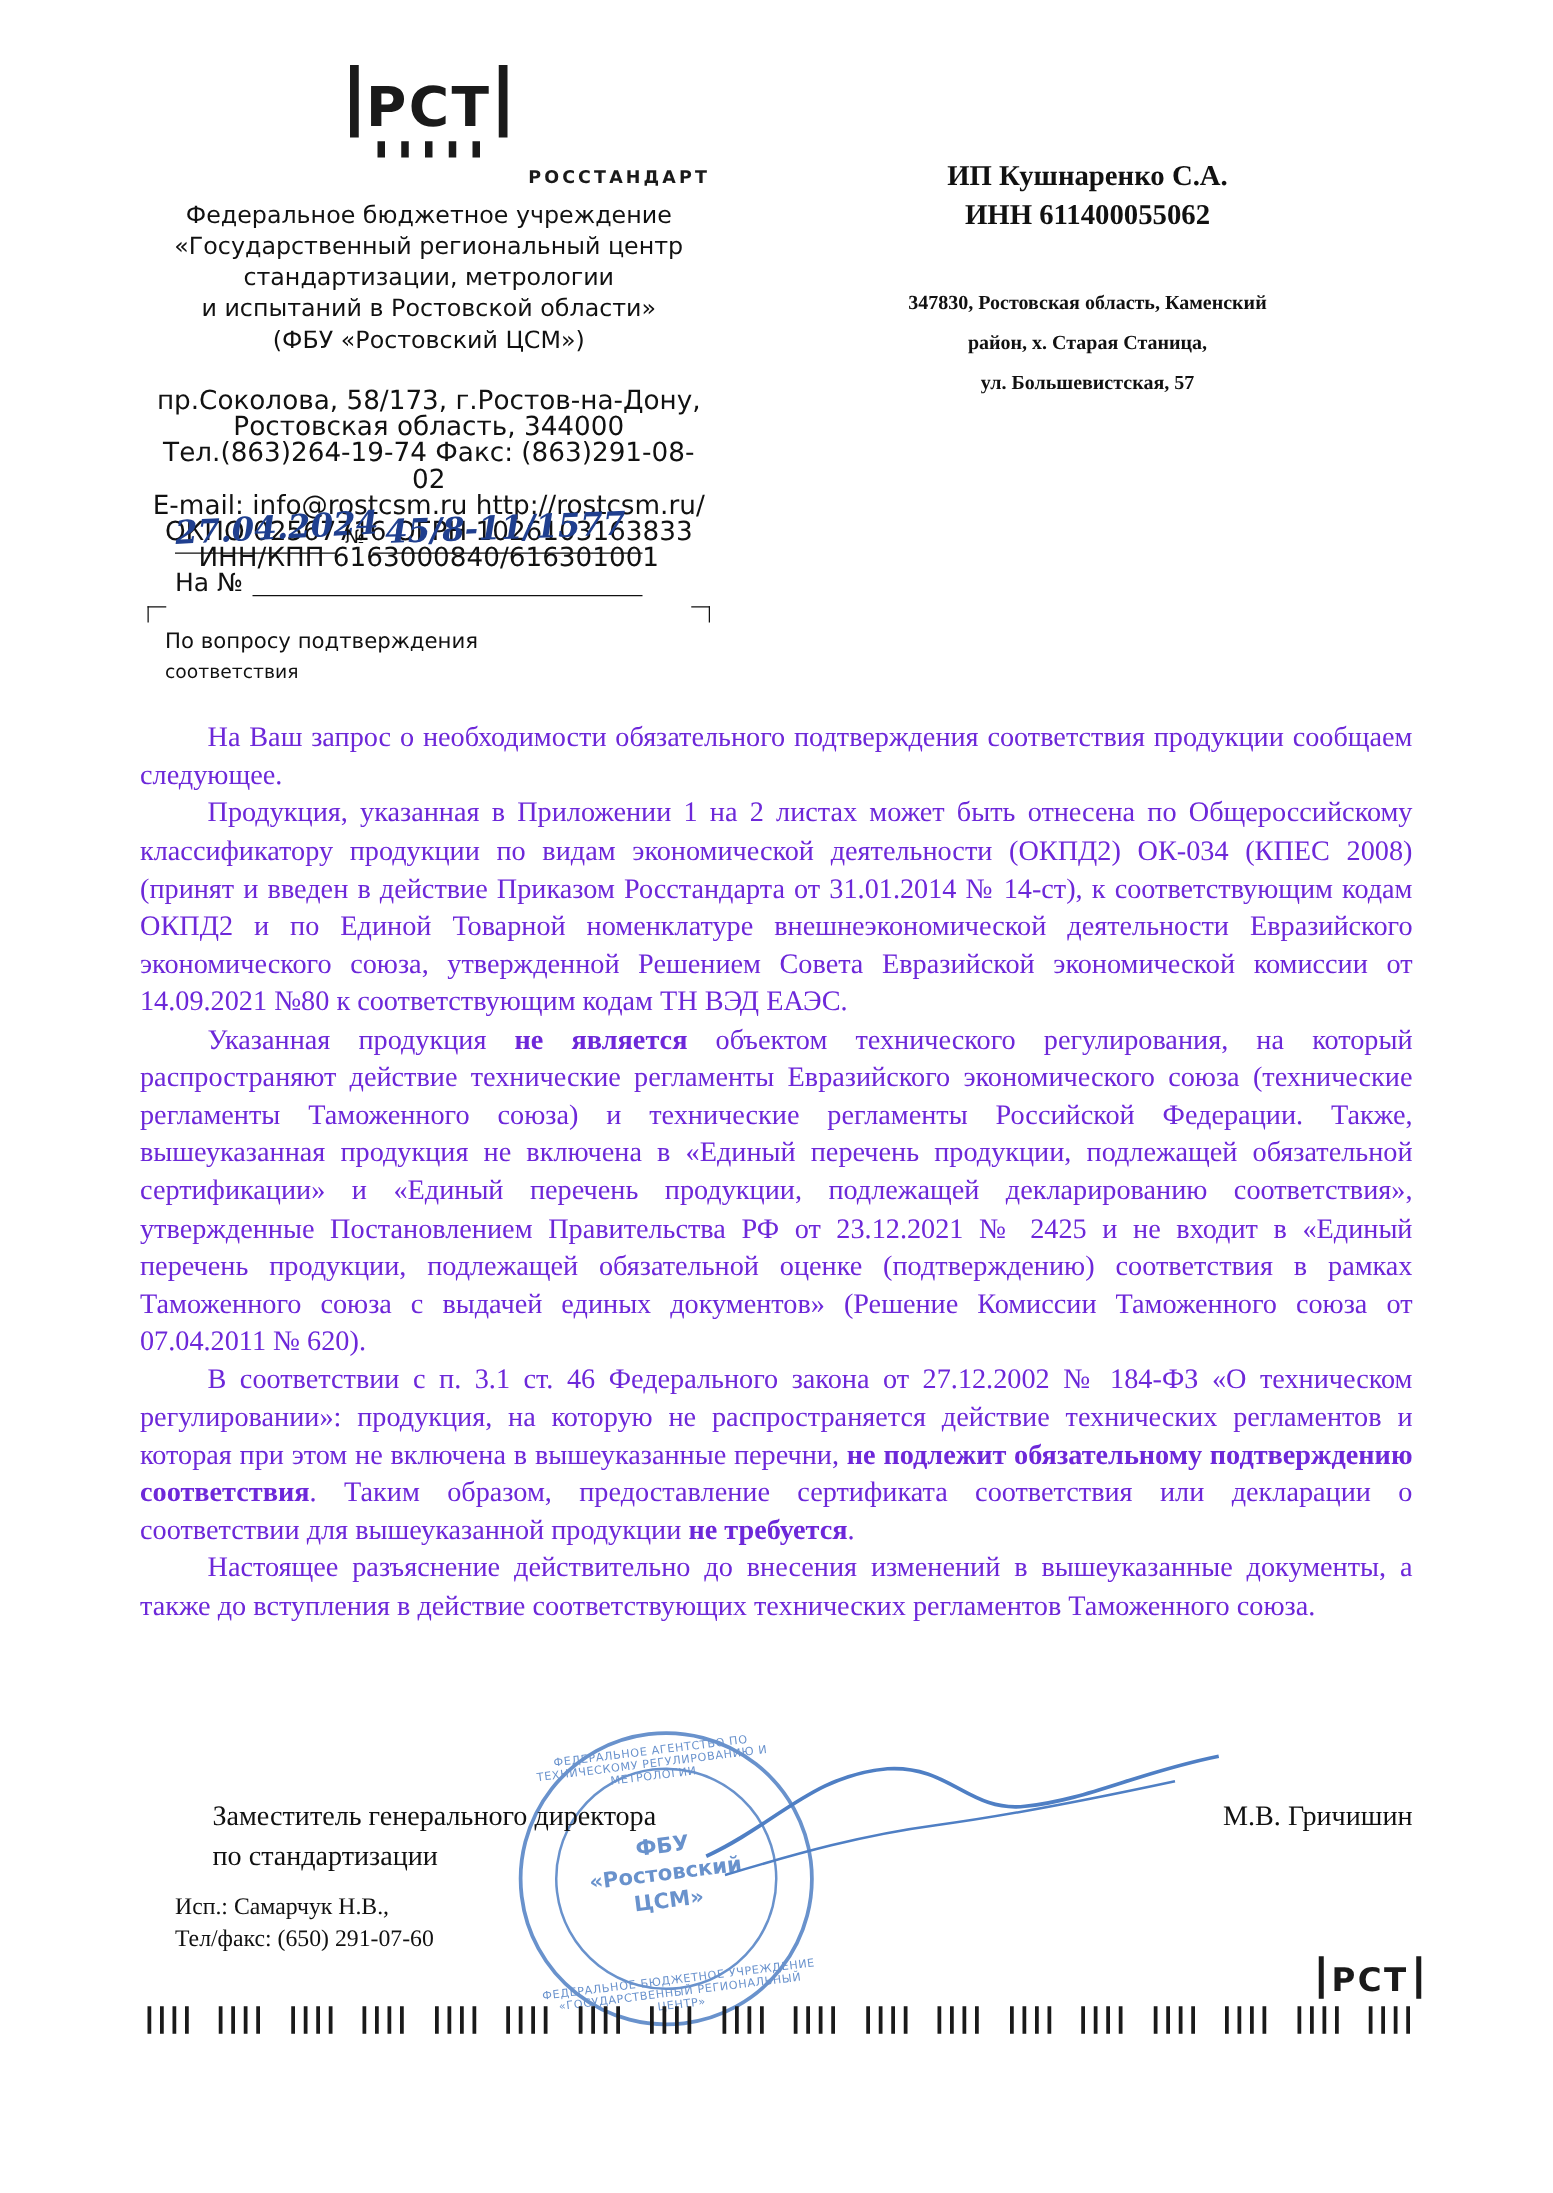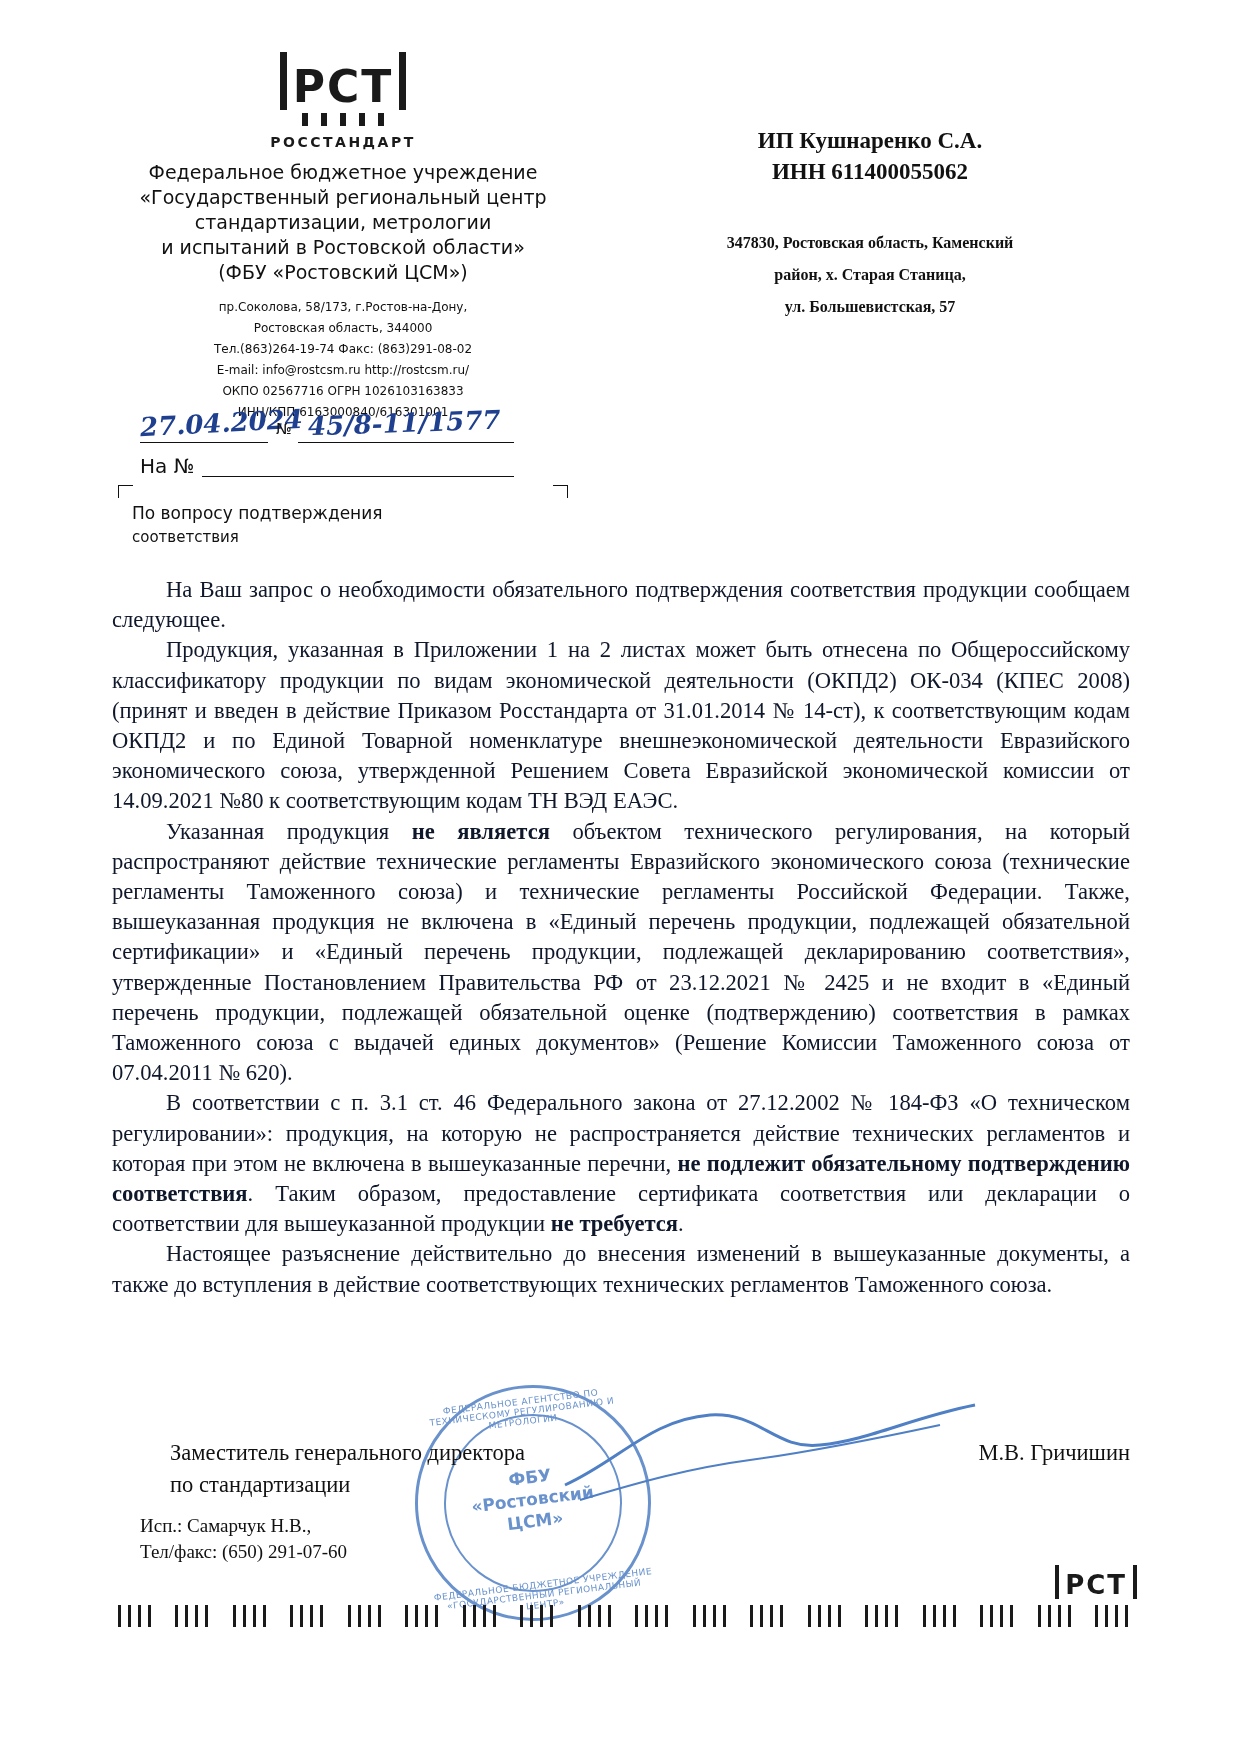--- a/index.html
+++ b/index.html
@@ -63,34 +63,35 @@
     height: 13px;
     background: #1a1a1a;
   }
   .brand {
     font-family: "DejaVu Sans", sans-serif;
     font-size: 14px;
     letter-spacing: 2.5px;
     font-weight: bold;
     color: #1a1a1a;
     margin-top: 8px;
+    text-align: right;
   }
   .org-name {
     font-family: "DejaVu Sans", sans-serif;
     font-size: 19px;
     line-height: 25px;
     color: #111111;
     margin-top: 10px;
   }
   .contacts {
     font-family: "DejaVu Sans", sans-serif;
-    font-size: 12px;
+    font-size: 21px;
     line-height: 21px;
     color: #111111;
-    margin-top: 12px;
+    margin-top: 25px;
   }
 
   
   .ref-block {
     position: absolute;
     left: 140px;
     top: 412px;
     width: 400px;
   }
   .ref-line {
@@ -181,21 +182,21 @@
 
   
   .body-text {
     position: absolute;
     left: 112px;
     top: 575px;
     width: 1018px;
     font-size: 22.6px;
     line-height: 30.2px;
     text-align: justify;
-    color: #0f172a;
+    color: #6d28d9;
   }
   .body-text p {
     margin: 0 0 0 0;
     text-indent: 54px;
   }
   .bold { font-weight: bold; }
 
   
   .sign-row {
     position: absolute;

